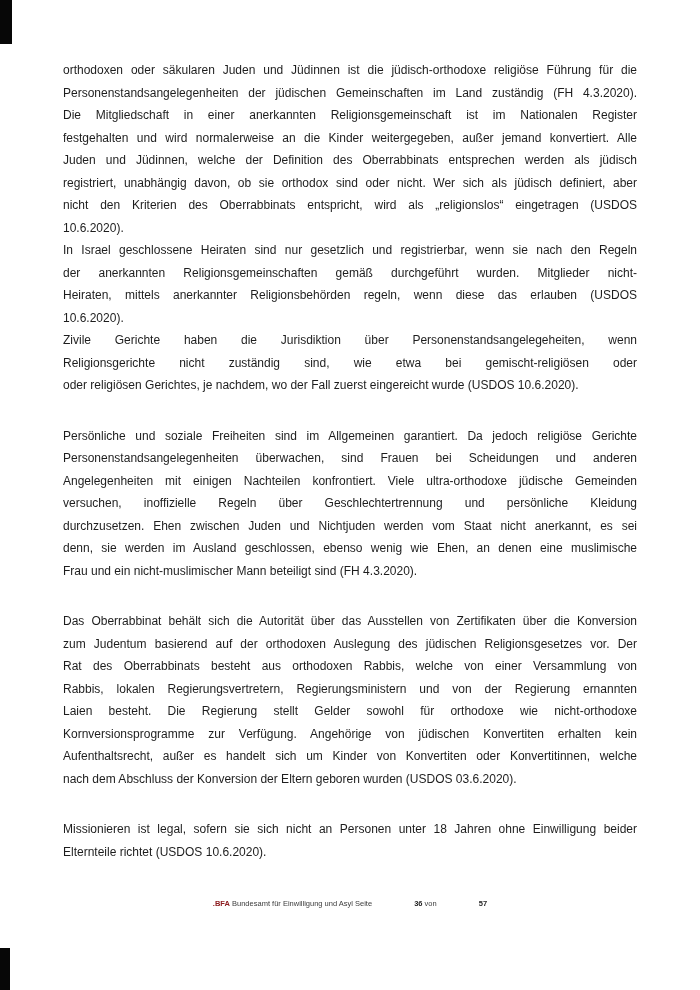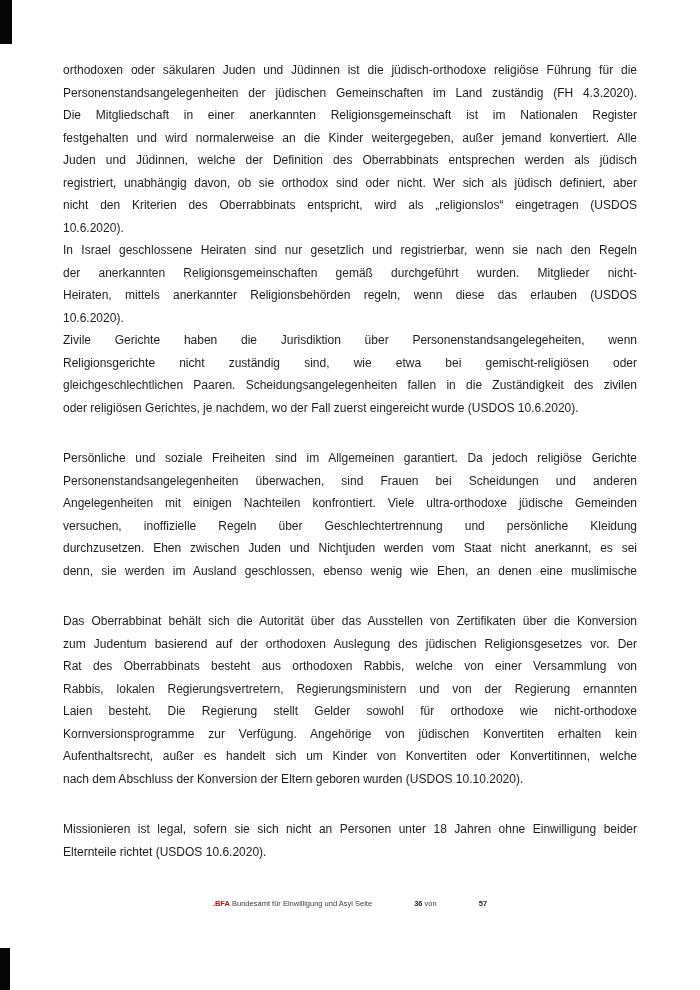--- a/index.html
+++ b/index.html
@@ -48,40 +48,40 @@
       </div>
       <div class="para">
         <div class="ln">In Israel geschlossene Heiraten sind nur gesetzlich und registrierbar, wenn sie nach den Regeln</div>
         <div class="ln">der anerkannten Religionsgemeinschaften gemäß durchgeführt wurden. Mitglieder nicht-</div>
         <div class="ln">Heiraten, mittels anerkannter Religionsbehörden regeln, wenn diese das erlauben (USDOS</div>
         <div class="ln last">10.6.2020).</div>
       </div>
       <div class="para">
         <div class="ln">Zivile Gerichte haben die Jurisdiktion über Personenstandsangelegeheiten, wenn</div>
         <div class="ln">Religionsgerichte nicht zuständig sind, wie etwa bei gemischt-religiösen oder</div>
-        <div class="ln">gleichgeschlechtlichen Paaren. Scheidungsangelegenheiten fallen in die Zuständigkeit des zivilen</div>
         <div class="ln last">oder religiösen Gerichtes, je nachdem, wo der Fall zuerst eingereicht wurde (USDOS 10.6.2020).</div>
       </div>
       <div class="para gap">
         <div class="ln">Persönliche und soziale Freiheiten sind im Allgemeinen garantiert. Da jedoch religiöse Gerichte</div>
         <div class="ln">Personenstandsangelegenheiten überwachen, sind Frauen bei Scheidungen und anderen</div>
         <div class="ln">Angelegenheiten mit einigen Nachteilen konfrontiert. Viele ultra-orthodoxe jüdische Gemeinden</div>
         <div class="ln">versuchen, inoffizielle Regeln über Geschlechtertrennung und persönliche Kleidung</div>
         <div class="ln">durchzusetzen. Ehen zwischen Juden und Nichtjuden werden vom Staat nicht anerkannt, es sei</div>
         <div class="ln">denn, sie werden im Ausland geschlossen, ebenso wenig wie Ehen, an denen eine muslimische</div>
+        <div class="ln last">Frau und ein nicht-muslimischer Mann beteiligt sind (FH 4.3.2020).</div>
       </div>
       <div class="para gap">
         <div class="ln">Das Oberrabbinat behält sich die Autorität über das Ausstellen von Zertifikaten über die Konversion</div>
         <div class="ln">zum Judentum basierend auf der orthodoxen Auslegung des jüdischen Religionsgesetzes vor. Der</div>
         <div class="ln">Rat des Oberrabbinats besteht aus orthodoxen Rabbis, welche von einer Versammlung von</div>
         <div class="ln">Rabbis, lokalen Regierungsvertretern, Regierungsministern und von der Regierung ernannten</div>
         <div class="ln">Laien besteht. Die Regierung stellt Gelder sowohl für orthodoxe wie nicht-orthodoxe</div>
         <div class="ln">Kornversionsprogramme zur Verfügung. Angehörige von jüdischen Konvertiten erhalten kein</div>
         <div class="ln">Aufenthaltsrecht, außer es handelt sich um Kinder von Konvertiten oder Konvertitinnen, welche</div>
-        <div class="ln last">nach dem Abschluss der Konversion der Eltern geboren wurden (USDOS 10.10.2020).</div>
+        <div class="ln last">nach dem Abschluss der Konversion der Eltern geboren wurden (USDOS 03.6.2020).</div>
       </div>
       <div class="para gap">
         <div class="ln">Missionieren ist legal, sofern sie sich nicht an Personen unter 18 Jahren ohne Einwilligung beider</div>
         <div class="ln last">Elternteile richtet (USDOS 10.6.2020).</div>
       </div>
     </div>
 
   <div class="footer">
     <span class="logo-dot">.</span><span class="logo">BFA</span><span> Bundesamt für Einwilligung und Asyl Seite </span><b>36</b><span> von </span><b>57</b>
   </div>

